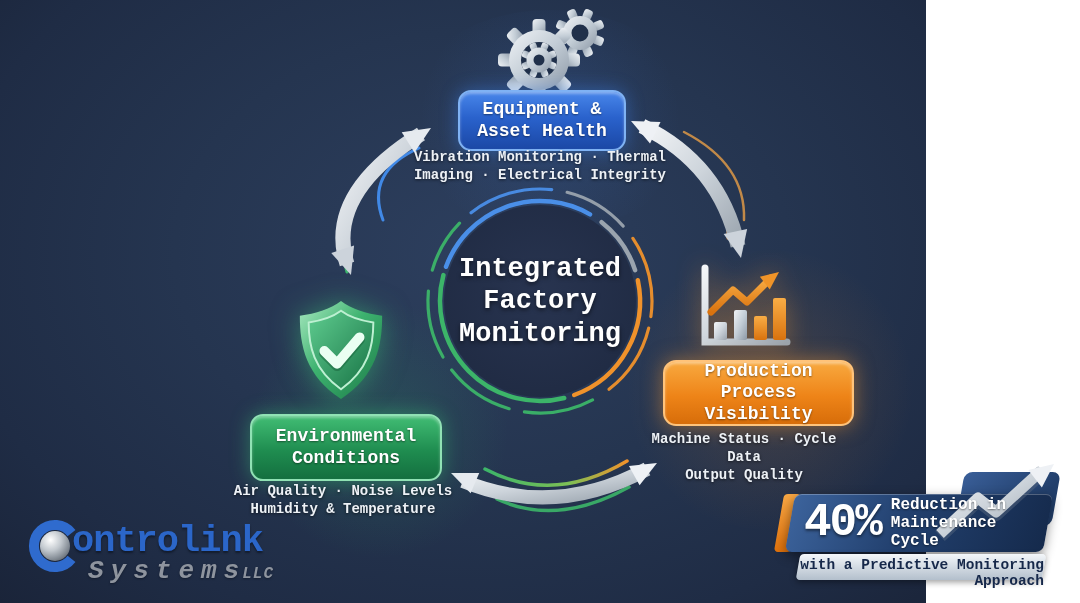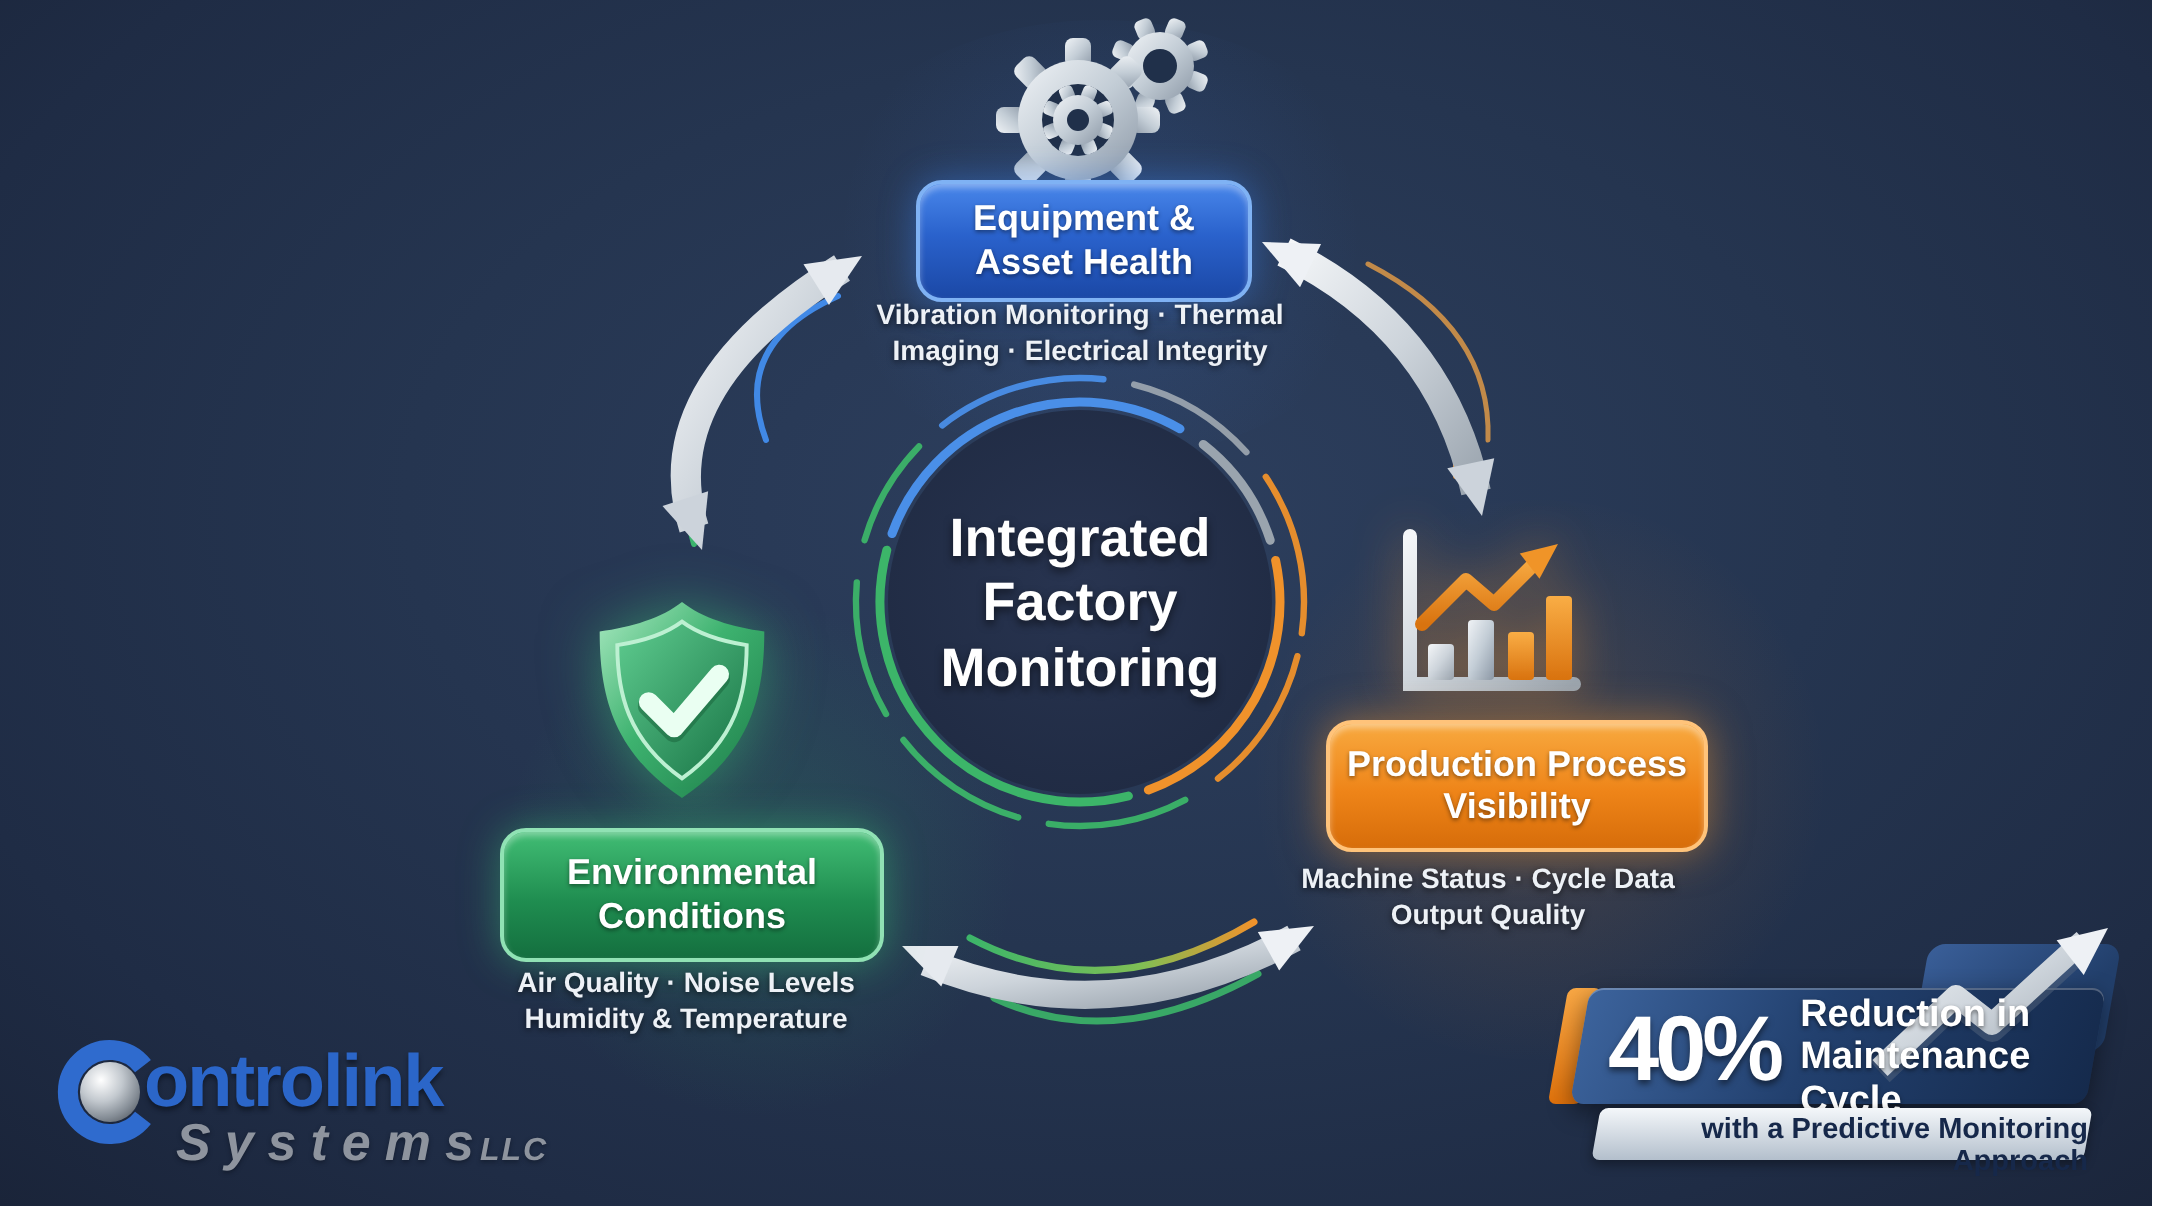--- a/index.html
+++ b/index.html
@@ -1,18 +1,18 @@
 <!DOCTYPE html>
 <html><head>
 <meta charset="utf-8">
 <style>
   html,body{margin:0;padding:0;}
   body{width:1080px;height:603px;overflow:hidden;font-family:"Liberation Sans","DejaVu Sans",sans-serif;}
-  .stage{position:relative;width:1076px;height:603px;
-    background:radial-gradient(ellipse at 52% 42%, #2d3f5e 0%, #253550 45%, #1f2c45 78%, #1a2439 100%);}
+  .stage{position:relative;width:926px;height:603px;
+    background:radial-gradient(ellipse at 52% 42%, #2d3f5e 0%, #253550 45%, #1f2c45 78%, #1a2439 100%);font-family:Liberation Mono, monospace;}
   .glow{position:absolute;border-radius:50%;pointer-events:none;}
   .glow.green{left:250px;top:300px;width:260px;height:260px;background:radial-gradient(circle,rgba(52,190,110,.18),rgba(52,190,110,0) 70%);}
   .glow.orange{left:620px;top:250px;width:300px;height:280px;background:radial-gradient(circle,rgba(240,140,40,.16),rgba(240,140,40,0) 70%);}
   .glow.blue{left:400px;top:10px;width:300px;height:220px;background:radial-gradient(circle,rgba(70,130,230,.16),rgba(70,130,230,0) 70%);}
 
   .abs{position:absolute;}
 
   
   .pill{position:absolute;border-radius:13px;display:flex;flex-direction:column;align-items:center;justify-content:center;
     color:#fff;font-weight:bold;font-size:18px;line-height:1.18;text-align:center;
@@ -42,21 +42,21 @@
   .badge{left:778px;top:464px;width:300px;height:122px;}
   .badge .fold{position:absolute;left:182px;top:8px;width:96px;height:54px;transform:skewX(-10deg);
     background:linear-gradient(135deg,#3a5f99,#223f6b 70%);border-radius:8px;}
   .badge .body{position:absolute;left:12px;top:30px;width:258px;height:58px;transform:skewX(-10deg);
     background:linear-gradient(105deg,#3c639c 0%,#22406e 45%,#152a4c 100%);
     border-radius:7px;box-shadow:0 4px 12px rgba(0,0,0,.45), inset 0 1px 0 rgba(255,255,255,.25);}
   .badge .orange-strip{position:absolute;left:1px;top:30px;width:17px;height:58px;transform:skewX(-10deg);
     background:linear-gradient(180deg,#f9a845,#e0720c);border-radius:4px;}
   .badge .stat-row{position:absolute;left:26px;top:33px;width:240px;display:flex;align-items:flex-start;gap:10px;color:#fff;}
   .badge .stat{font-size:46px;font-weight:bold;letter-spacing:-2px;text-shadow:0 2px 3px rgba(0,0,0,.5);}
-  .badge .stat-lines{font-size:19px;font-weight:bold;line-height:1.12;text-shadow:0 1px 2px rgba(0,0,0,.5);}
+  .badge .stat-lines{font-size:16px;font-weight:bold;line-height:1.12;text-shadow:0 1px 2px rgba(0,0,0,.5);}
   .badge .strip{position:absolute;left:20px;top:90px;width:246px;height:26px;transform:skewX(-10deg);
     background:linear-gradient(180deg,#f4f7fa,#b3bfcc);border-radius:4px;box-shadow:0 2px 6px rgba(0,0,0,.4);}
   .badge .strip-text{position:absolute;left:22px;top:93px;width:244px;text-align:right;
     color:#16284a;font-size:14.5px;font-weight:bold;}
 
   
   .logo{left:28px;top:512px;width:230px;height:86px;}
   .logo-rest{position:absolute;left:44px;top:8px;font-size:37px;font-weight:bold;color:#2b66c9;
     letter-spacing:-1px;text-shadow:0 2px 2px rgba(10,16,28,.6);}
   .logo-line2{position:absolute;left:60px;top:44px;font-size:26px;font-weight:bold;font-style:italic;

